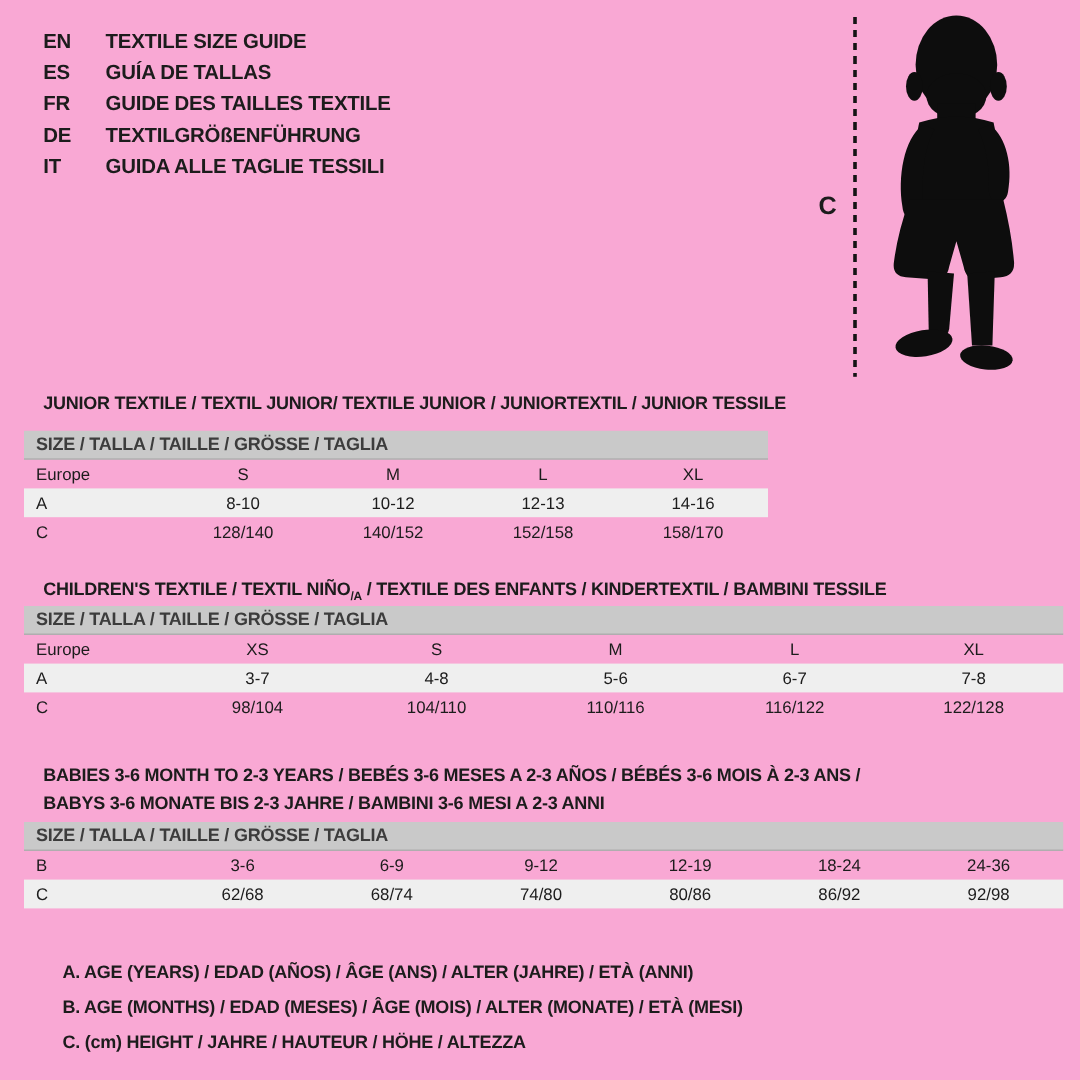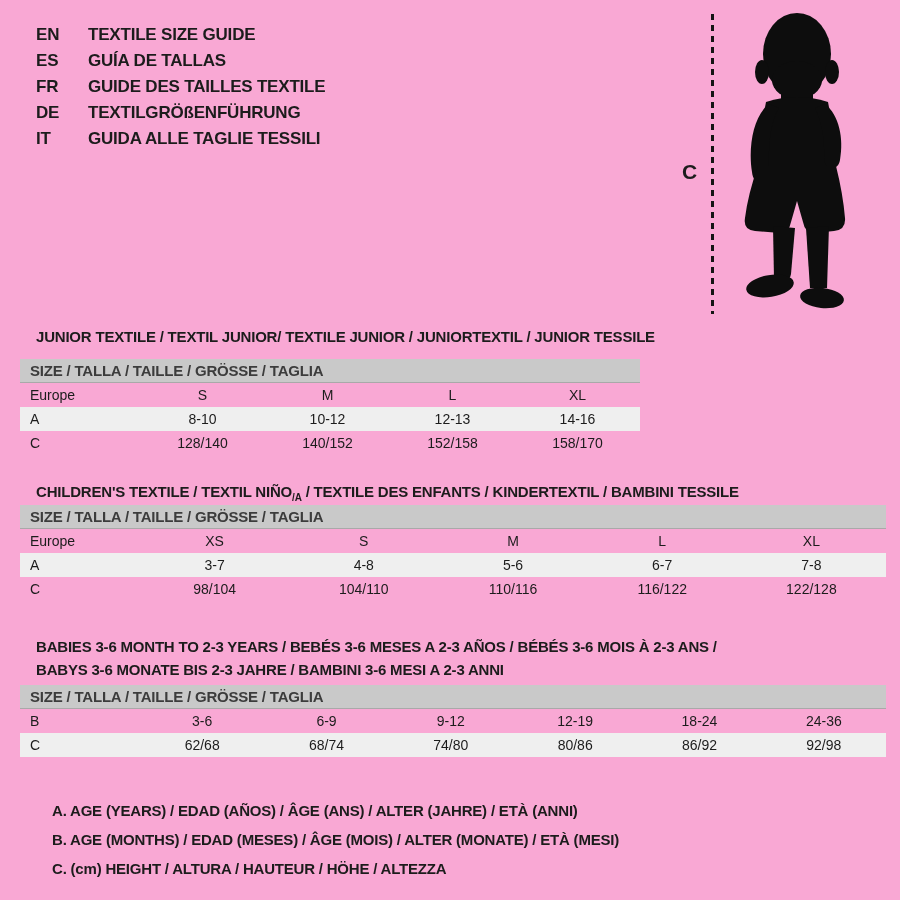--- a/index.html
+++ b/index.html
@@ -183,16 +183,16 @@
         <span class="tcell">80/86</span>
         <span class="tcell">86/92</span>
         <span class="tcell">92/98</span>
       </div>
     </div>
   </div>
 
   <div class="notes">
     <div class="note-line">A. AGE (YEARS) / EDAD (AÑOS) / ÂGE (ANS) / ALTER (JAHRE) / ETÀ (ANNI)</div>
     <div class="note-line">B. AGE (MONTHS) / EDAD (MESES) / ÂGE (MOIS) / ALTER (MONATE) / ETÀ (MESI)</div>
-    <div class="note-line">C. (cm) HEIGHT / ALTURA / HAUTEUR / HÖHE / ALTEZZA</div>
+    <div class="note-line">C. (cm) HEIGHT / JAHRE / HAUTEUR / HÖHE / ALTEZZA</div>
   </div>
 
 </div>
 
 </body></html>

